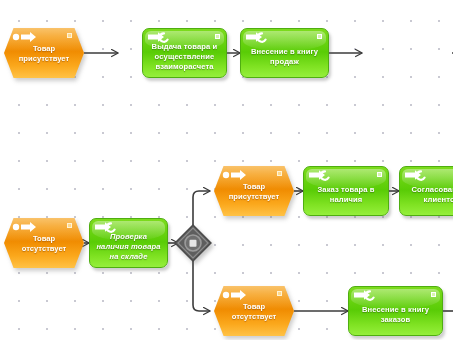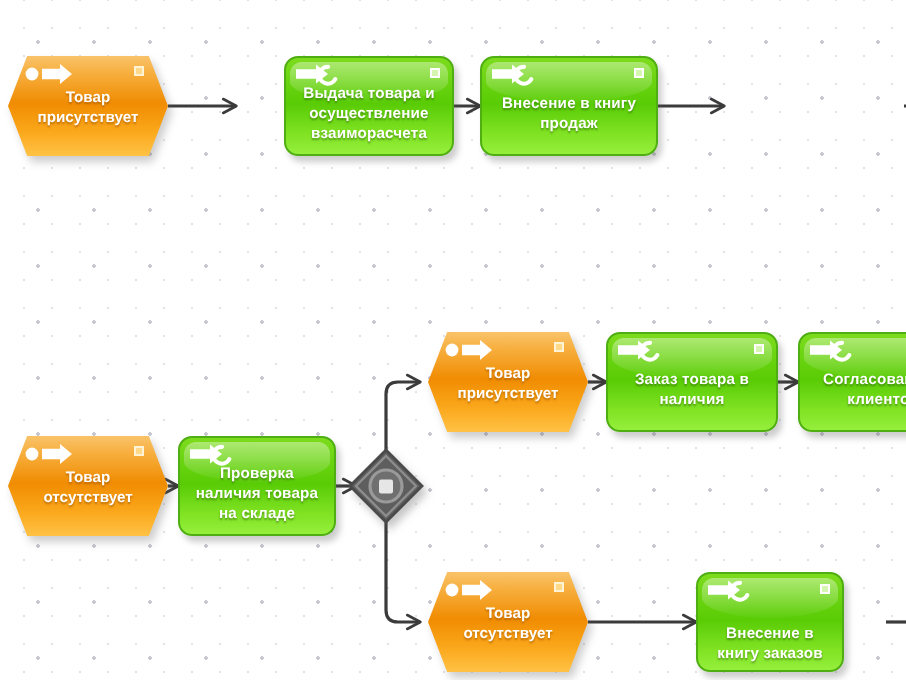--- a/index.html
+++ b/index.html
@@ -221,21 +221,21 @@
     <div class="hex"></div>
     <div class="hex-inner"></div>
     <svg class="event-icon" viewBox="0 0 26 12">
       <circle cx="4" cy="6" r="3.2" fill="#ffffff"></circle>
       <path d="M9,3.4 L18,3.4 L18,1 L24,6 L18,11 L18,8.6 L9,8.6 Z" fill="#ffffff"></path>
     </svg>
     <div class="badge-sq"></div>
     <div class="label"><span>Товар</span><br><span>отсутствует</span></div>
   </div>
 
-  <div class="node task" style="left:89px; top:218px; width:79px; height:50px;">
+  <div class="node task" style="left:89px; top:218px; width:79px; height:50px;font-style:italic;">
     <svg class="task-icon" viewBox="0 0 24 12">
       <path d="M1,3.6 L11,3.6 L11,1.2 L17,6 L11,10.8 L11,8.4 L1,8.4 Z" fill="#ffffff"></path>
       <path d="M17,2.4 A4.2,4.2 0 1 0 20.6,8.6" fill="none" stroke="#ffffff" stroke-width="2.1" stroke-linecap="round"></path>
     </svg>
     <div class="label">Проверка наличия товара на складе</div>
   </div>
 
   <div class="node gateway" style="left:174px; top:224px; width:38px; height:38px;">
     <svg width="38" height="38" viewBox="0 0 38 38">
       <polygon points="19,1 37,19 19,37 1,19" fill="#5e5e5e" stroke="#4a4a4a" stroke-width="1.4"></polygon>
@@ -277,21 +277,21 @@
     <div class="hex"></div>
     <div class="hex-inner"></div>
     <svg class="event-icon" viewBox="0 0 26 12">
       <circle cx="4" cy="6" r="3.2" fill="#ffffff"></circle>
       <path d="M9,3.4 L18,3.4 L18,1 L24,6 L18,11 L18,8.6 L9,8.6 Z" fill="#ffffff"></path>
     </svg>
     <div class="badge-sq"></div>
     <div class="label"><span>Товар</span><br><span>отсутствует</span></div>
   </div>
 
-  <div class="node task" style="left:348px; top:286px; width:74px; height:50px;align-items:flex-end;">
+  <div class="node task" style="left:348px; top:286px; width:95px; height:50px;">
     <svg class="task-icon" viewBox="0 0 24 12">
       <path d="M1,3.6 L11,3.6 L11,1.2 L17,6 L11,10.8 L11,8.4 L1,8.4 Z" fill="#ffffff"></path>
       <path d="M17,2.4 A4.2,4.2 0 1 0 20.6,8.6" fill="none" stroke="#ffffff" stroke-width="2.1" stroke-linecap="round"></path>
     </svg>
     <div class="badge-sq"></div>
     <div class="label">Внесение в книгу заказов</div>
   </div>
 
 </div>
 

